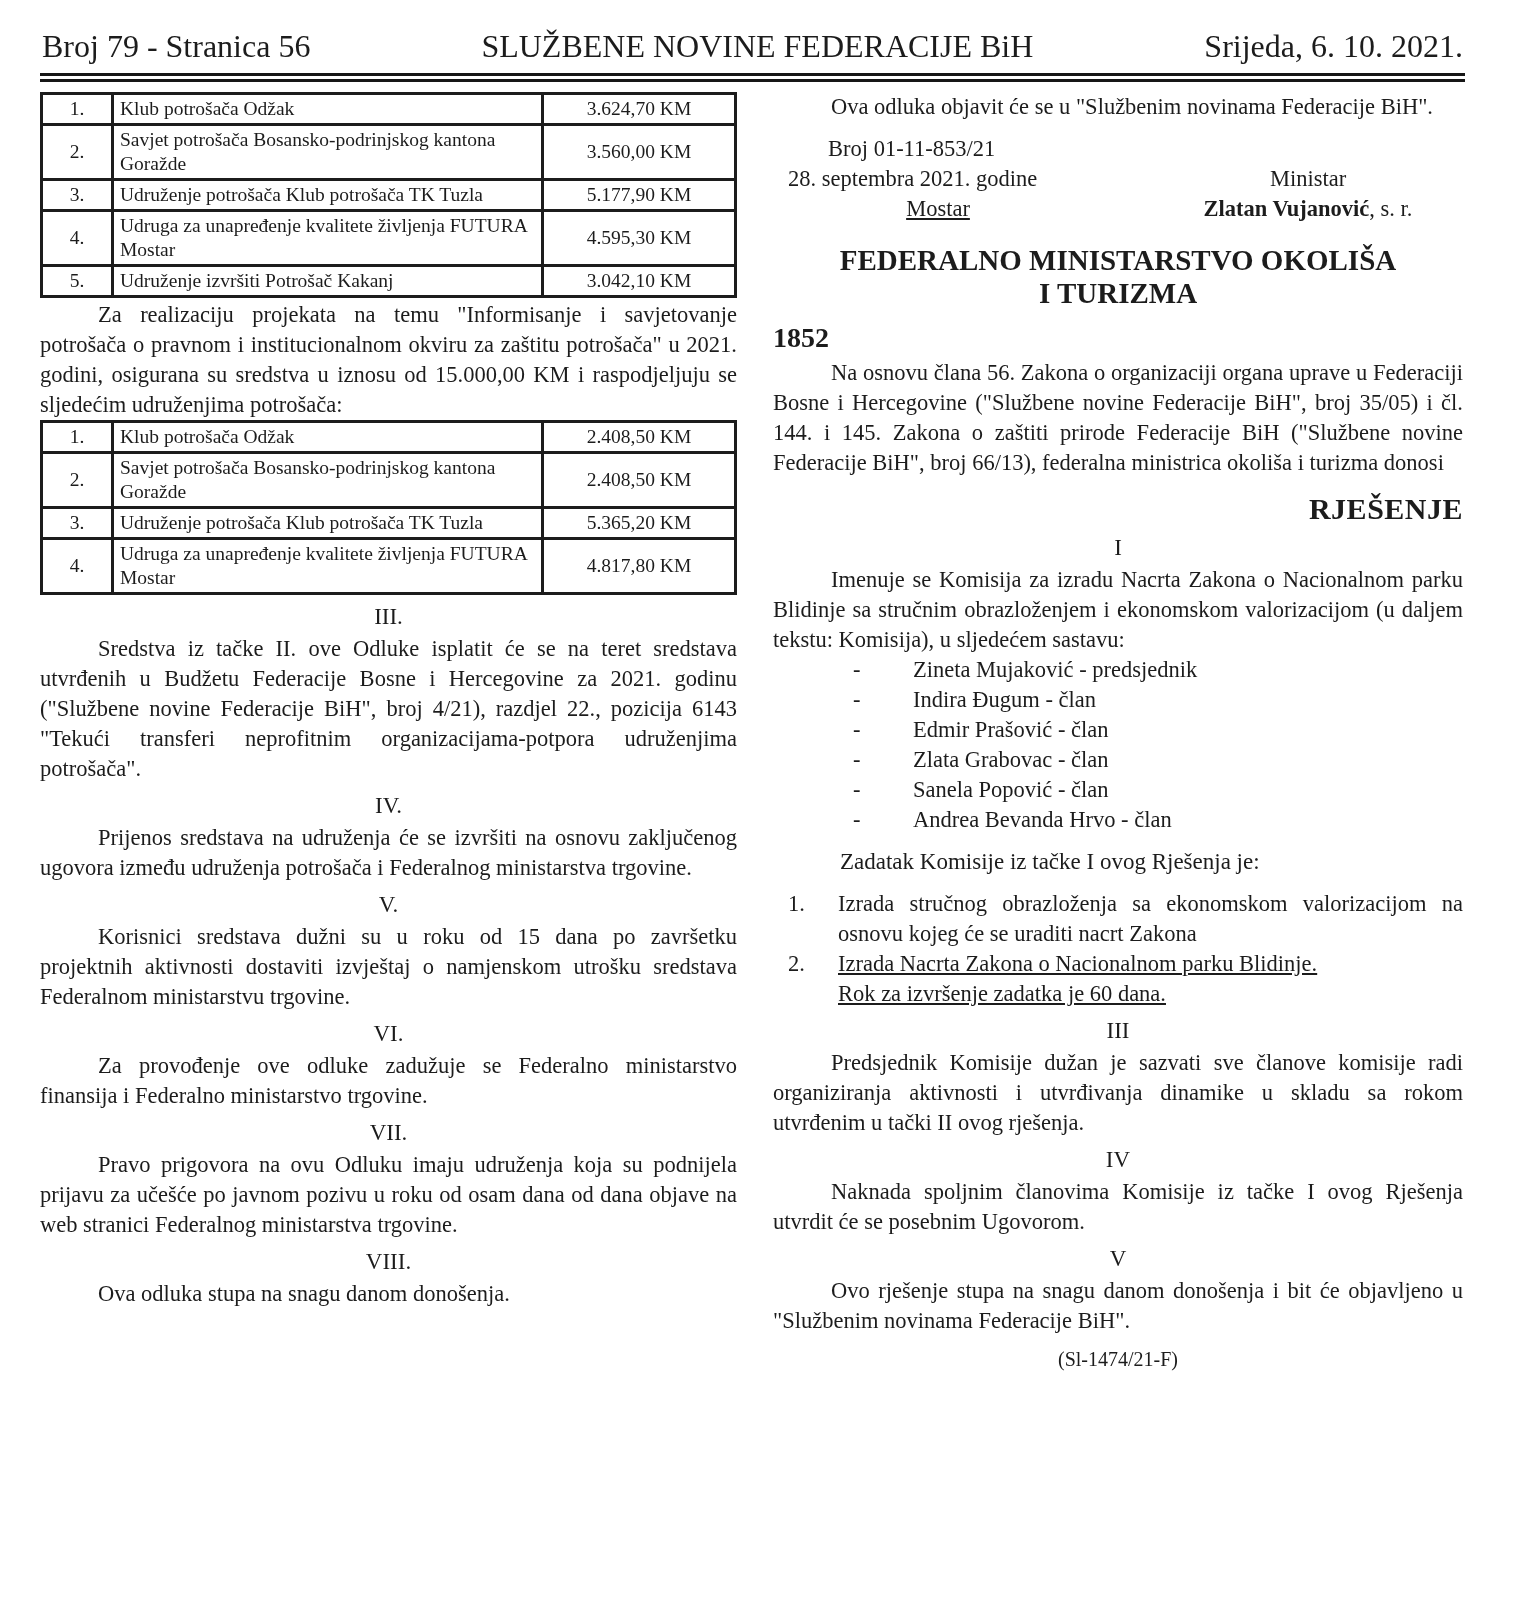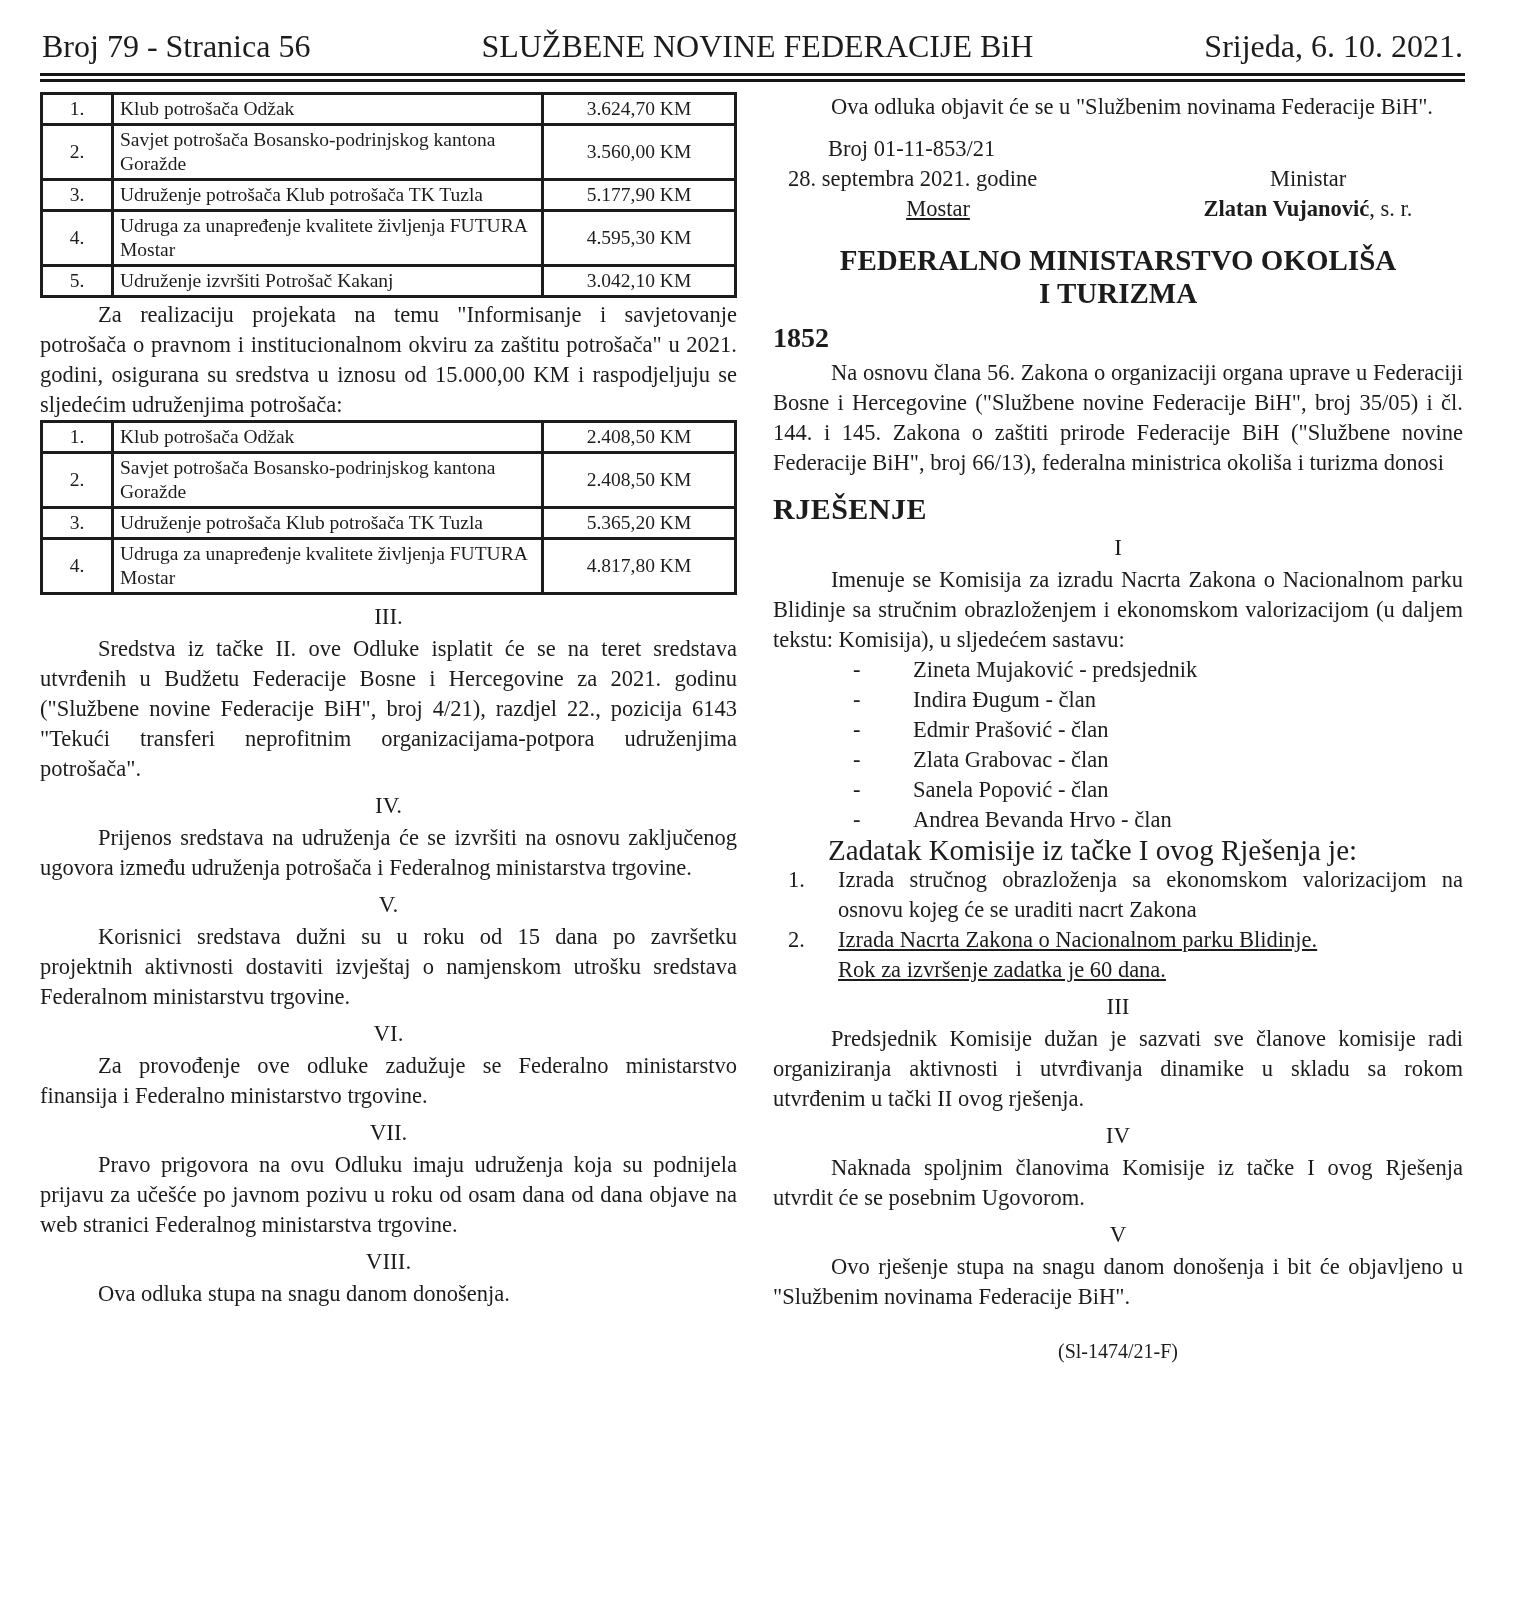--- a/index.html
+++ b/index.html
@@ -38,34 +38,34 @@
   .sig-number { padding-left:55px; white-space:nowrap; }
   .sig-date { padding-left:15px; white-space:nowrap; }
   .sig-place { text-align:center;text-decoration:underline; }
   .sig-right { flex:1; text-align:center; padding-left:50px; }
   .sig-title { margin-top:30px; }
   .b { font-weight:bold;margin-top:43px; }
 
   .ministry { font-size:29px; line-height:33px; font-weight:bold; text-align:center;
               max-width:560px; margin:20px auto 8px auto; }
   .article  { font-size:28px; line-height:32px; font-weight:bold; margin:12px 0 4px 0; }
-  .rjesenje { font-size:30px; line-height:34px; font-weight:bold; text-align:left;
+  .rjesenje { font-size:30px; line-height:34px; font-weight:bold; text-align:right;
               margin:14px 0 4px 0; letter-spacing:0.5px; }
 
   .members { margin:0; }
   .member { display:flex; padding-left:80px; font-size:22.5px; line-height:30px; }
   .member .dash { flex:0 0 60px; }
 
-  .zadatak { font-size:29px; line-height:30px; padding-left:55px; margin:0; }
+  .zadatak { font-size:23px; line-height:30px; padding-left:55px; margin:12px; }
   .task { display:flex; font-size:22.5px; line-height:30px; }
   .task-num { flex:0 0 65px; padding-left:15px; box-sizing:border-box; }
   .task-text { flex:1; text-align:justify; }
   .task-extra { text-align:left;text-decoration:underline; }
 
-  .footer-ref { font-size:20px; line-height:26px; text-align:center; margin-top:26px; }
+  .footer-ref { font-size:20px; line-height:26px; text-align:center; margin-top:10px; }
 </style>
 </head>
 <body>
 
 <div class="page">
 
   <div class="hdr">
     <span>Broj 79 - Stranica 56</span>
     <span>SLUŽBENE NOVINE FEDERACIJE BiH</span>
     <span>Srijeda, 6. 10. 2021.</span>

